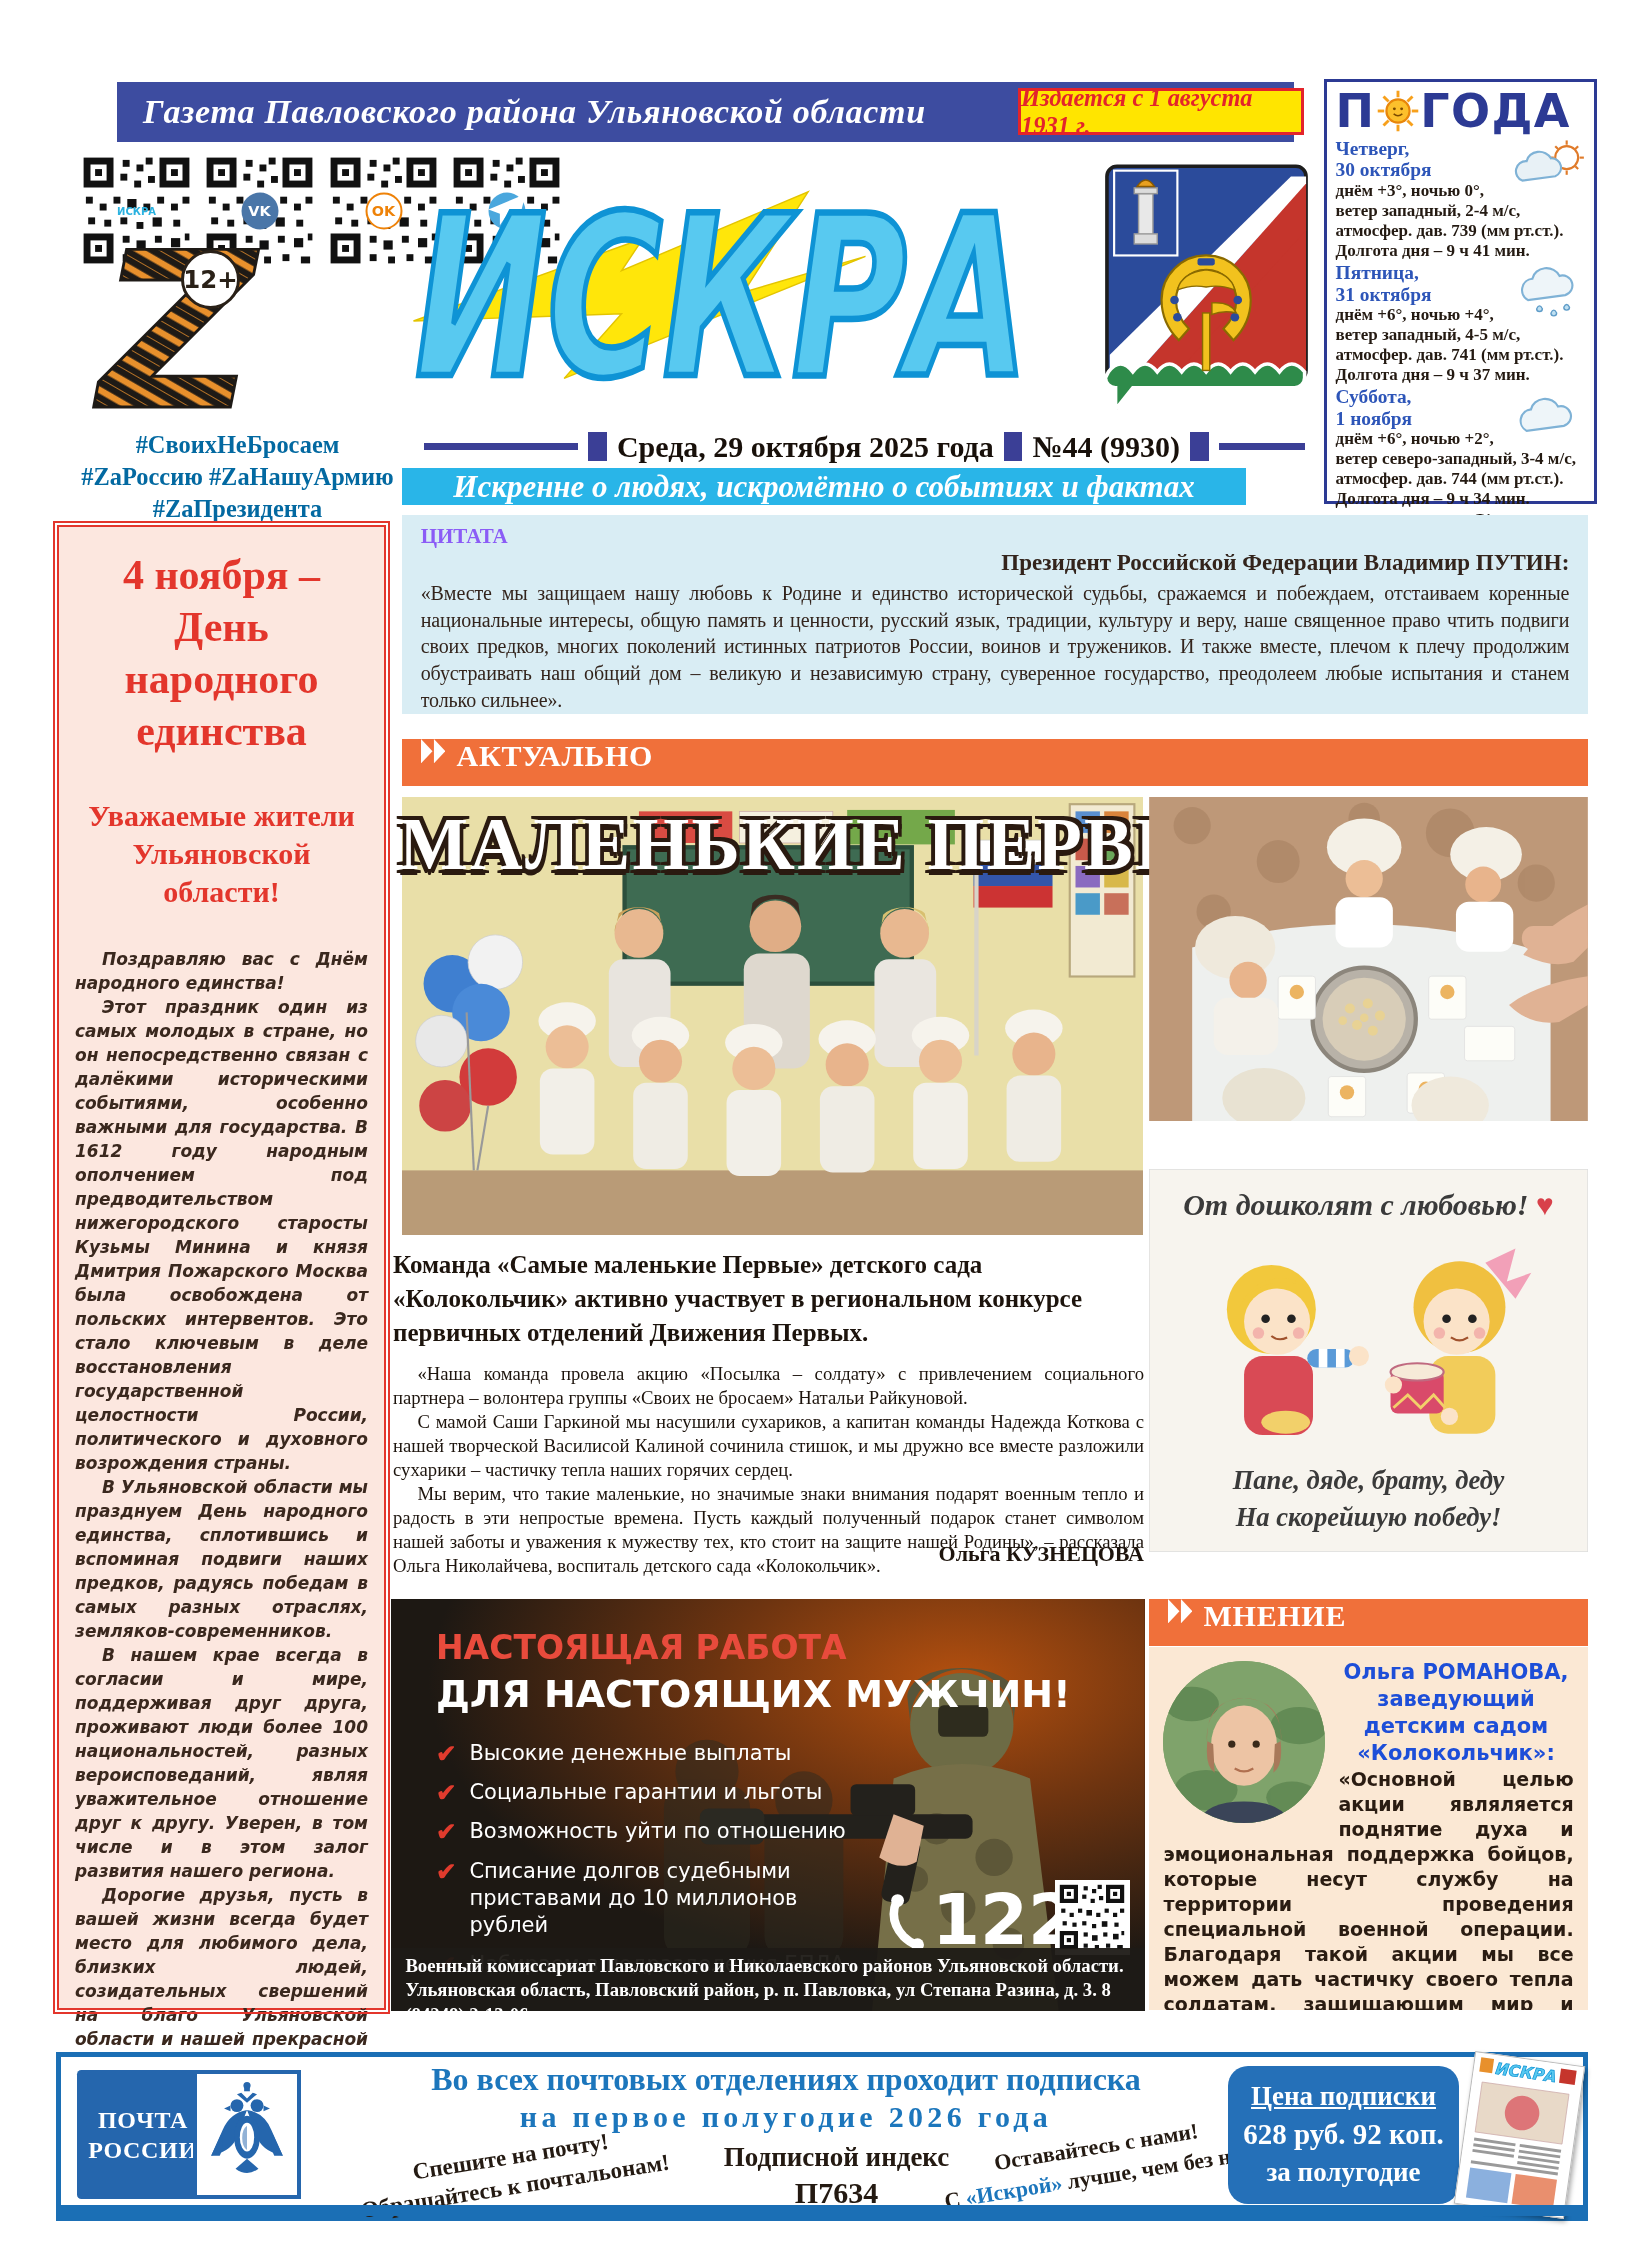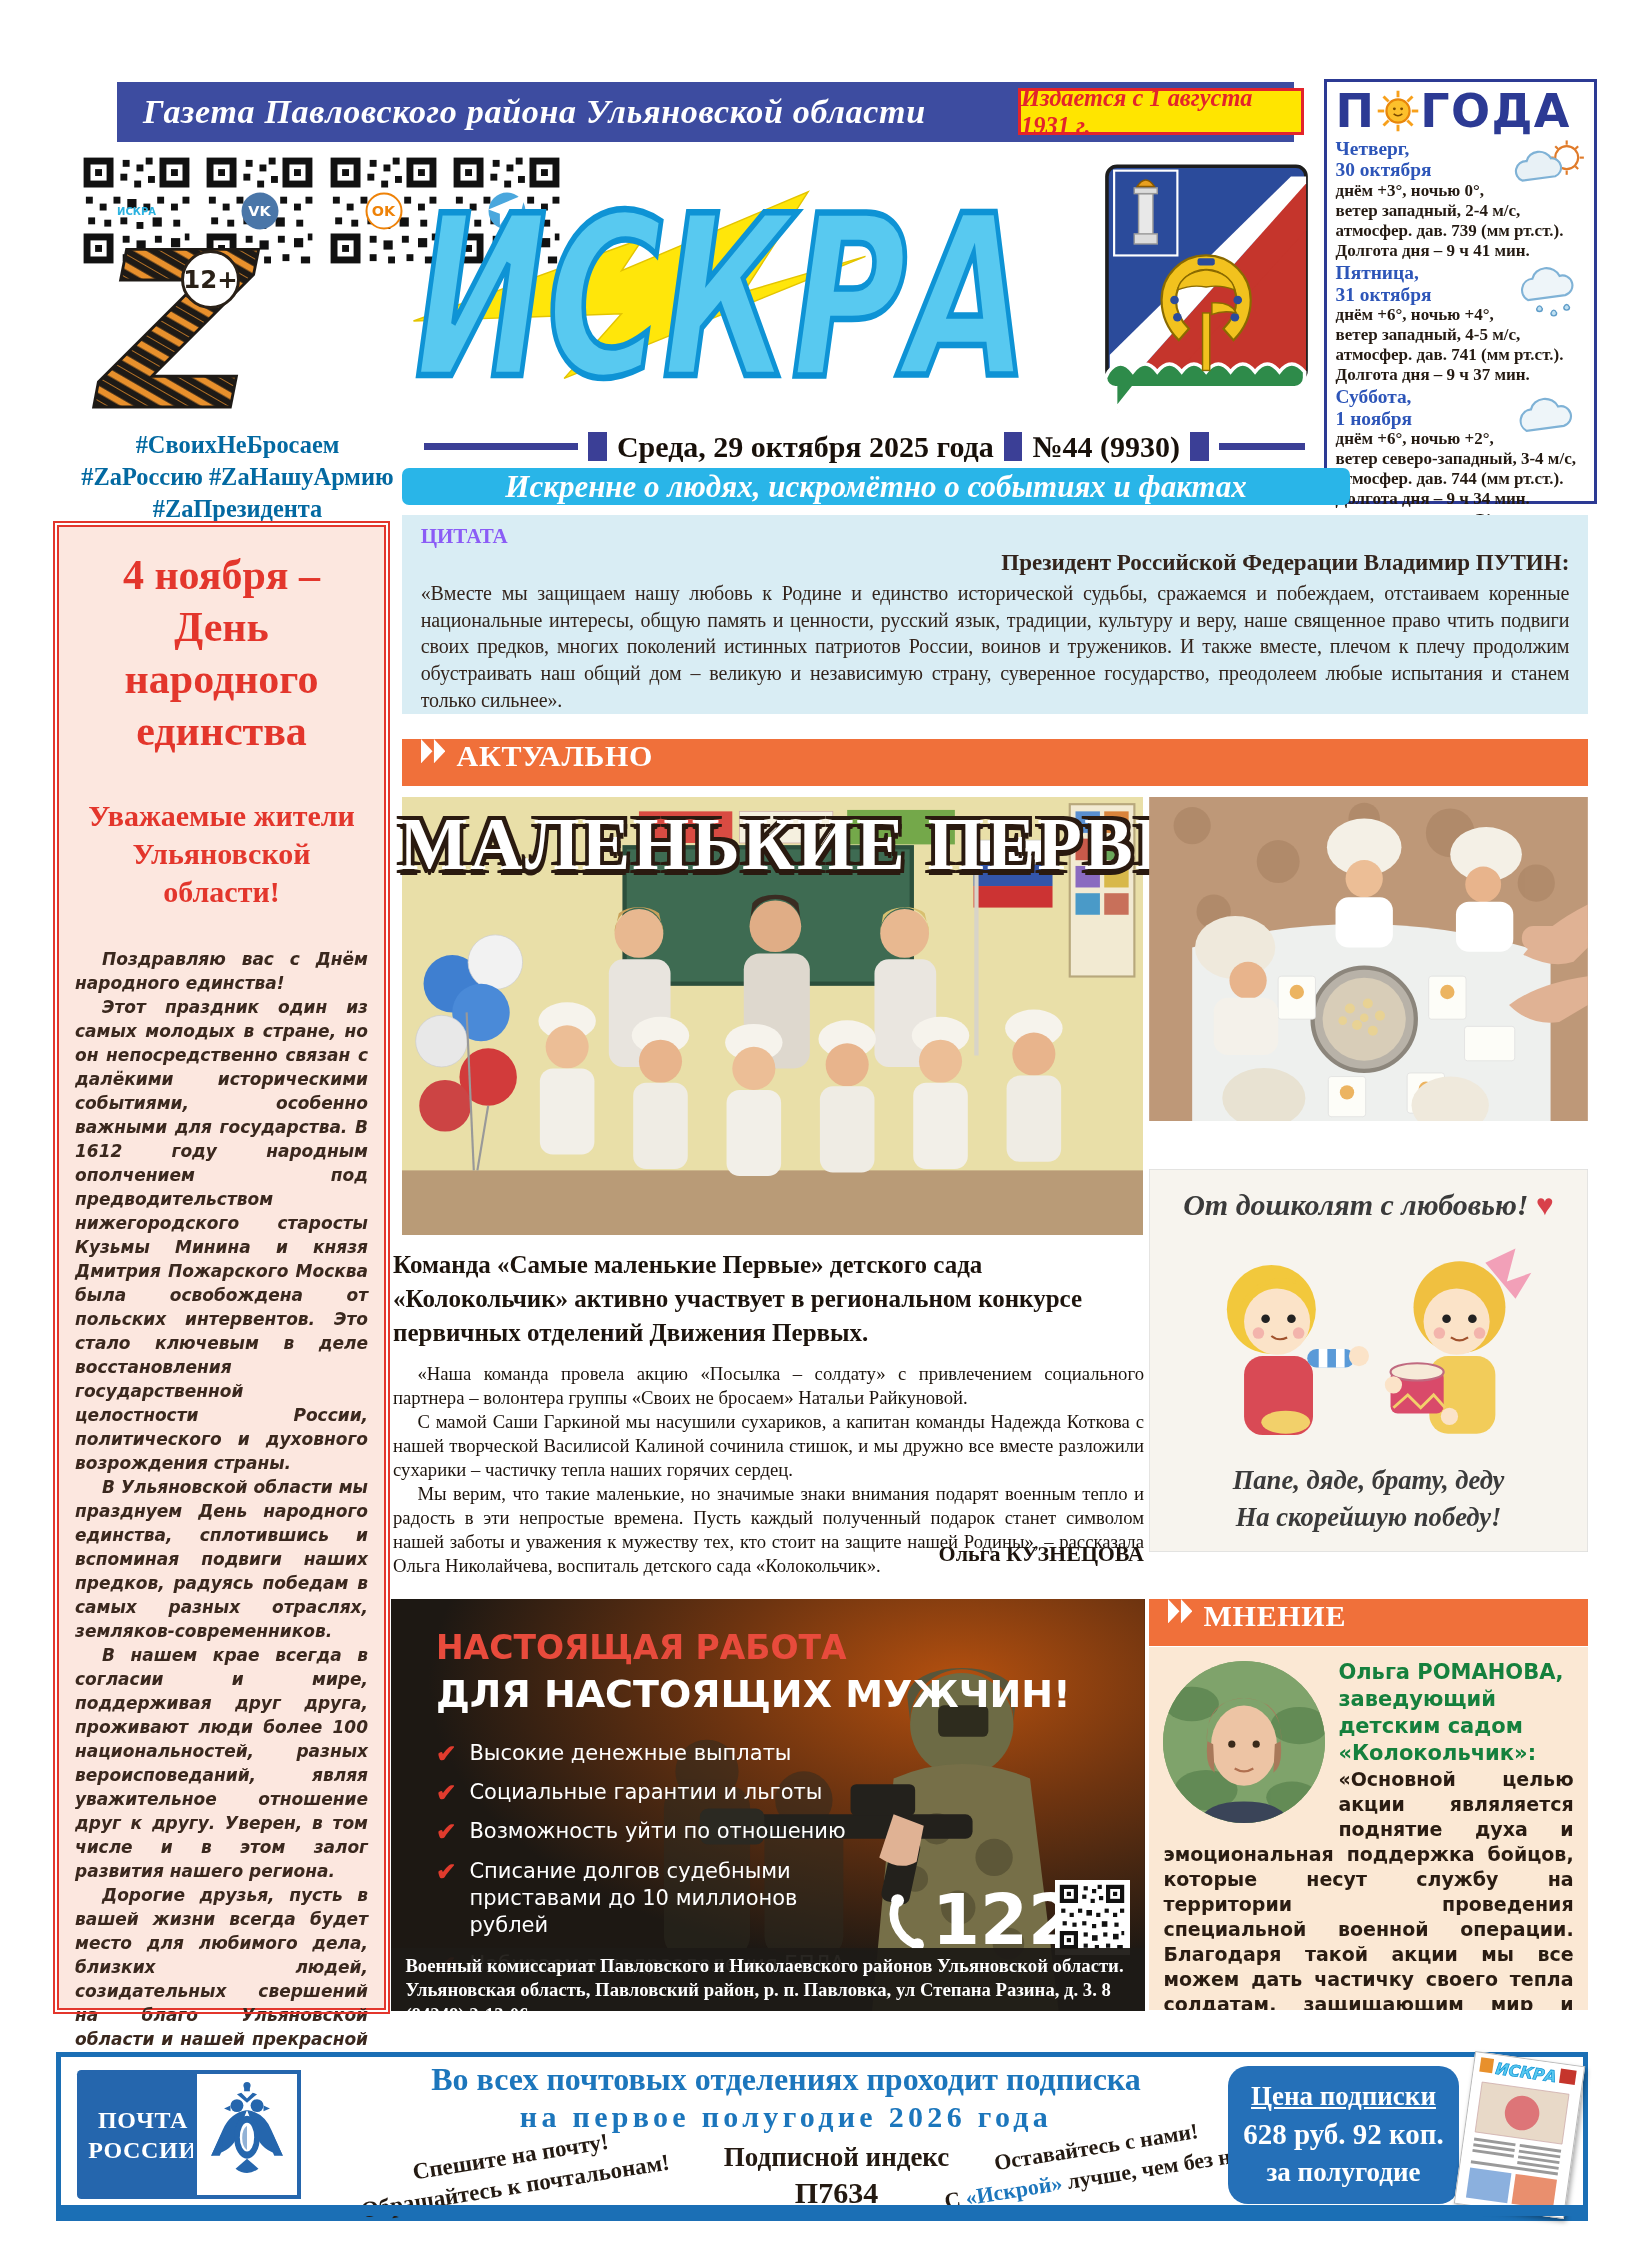--- a/index.html
+++ b/index.html
@@ -36,21 +36,21 @@
            box-sizing:border-box;display:flex;align-items:center;justify-content:center;
            font-family:"DejaVu Sans",sans-serif;font-weight:bold;font-size:24.4px;color:#2a2118;}
   .hashtags{left:65px;top:429px;width:345px;text-align:center;font-weight:bold;font-size:24.4px;
             line-height:32px;color:#0369a1;}
 
   
   .dateline{left:406px;top:428px;width:917px;height:37px;display:flex;align-items:center;justify-content:center;gap:10px;}
   .dl-line{height:6.5px;background:#3b3f96;}
   .dl-sq{width:18.7px;height:29px;background:#3b3f96;}
   .dl-txt{font-weight:bold;font-size:30px;color:#18100a;white-space:nowrap;}
-  .slogan{left:402px;top:468px;width:948px;height:37px;background:#29b5e8;display:flex;align-items:center;justify-content:center;border-radius:7px;}
+  .slogan{left:402px;top:468px;width:844px;height:37px;background:#29b5e8;display:flex;align-items:center;justify-content:center;}
   .slogan span{color:#fff;font-style:italic;font-weight:bold;font-size:31px;}
 
   
   .quote{left:402px;top:515px;width:1186px;height:199px;background:#d9edf4;box-sizing:border-box;
          padding:8.6px 18.7px 7.2px 18.7px;overflow:hidden;}
   .q-label{font-weight:bold;font-size:21px;color:#8b5cf6;}
   .q-attr{font-weight:bold;font-size:23px;text-align:right;color:#33241c;margin-top:1.4px;}
   .q-text{font-size:20px;line-height:26.6px;text-align:justify;color:#33241c;margin-top:4.3px;letter-spacing:-0.1px;}
 
   
@@ -98,21 +98,21 @@
   .ad-phone .num{font-family:"DejaVu Sans",sans-serif;font-weight:bold;font-size:69px;line-height:69px;}
   .ad-qr{position:absolute;left:664px;top:281px;width:75px;height:75px;background:#fff;padding:2.2px;box-sizing:border-box;}
   .ad-caption{position:absolute;left:0;bottom:0;width:100%;height:63px;background:rgba(30,26,22,.95);
               box-sizing:border-box;padding:5.7px 0 0 14.4px;}
   .ad-caption div{color:#fff;font-weight:bold;font-size:18.7px;line-height:24.4px;}
 
   
   .op-body{left:1149px;top:1647px;width:439px;height:363px;background:#fbe8d4;box-sizing:border-box;
            padding:11.5px 14.4px 0 14.4px;overflow:hidden;}
   .op-photo{float:left;width:162px;height:162px;border-radius:50%;overflow:hidden;margin:2.9px 13px 5.7px 0;background:#7fa36b;}
-  .op-name{font-family:"DejaVu Sans",sans-serif;font-weight:bold;font-size:21px;line-height:27px;text-align:left;color:#15803d;}
+  .op-name{font-family:"DejaVu Sans",sans-serif;font-weight:bold;font-size:21px;line-height:27px;text-align:center;color:#1d4ed8;}
   .op-text{font-family:"DejaVu Sans",sans-serif;font-weight:bold;font-size:19px;line-height:25px;text-align:justify;color:#2a1c12;}
   .op-text p{margin:0;}
 
   
   .subs{left:56px;top:2052px;width:1532px;height:169px;border:5.7px solid #1b6fb5;background:#fff;box-sizing:border-box;}
   .subs-strip{position:absolute;left:0;bottom:0;width:100%;height:11.5px;background:#1b6fb5;}
   .post-logo{position:absolute;left:16px;top:13px;width:132px;height:129px;background:#2566ad;border-radius:4.3px;
              display:flex;flex-direction:column;align-items:center;justify-content:center;}
   .post-logo div{color:#fff;font-weight:bold;font-size:24px;line-height:30px;letter-spacing:0.7px;}
   .post-emblem{position:absolute;left:132px;top:13px;width:108px;height:129px;background:#fff;border:4.3px solid #2566ad;box-sizing:border-box;

